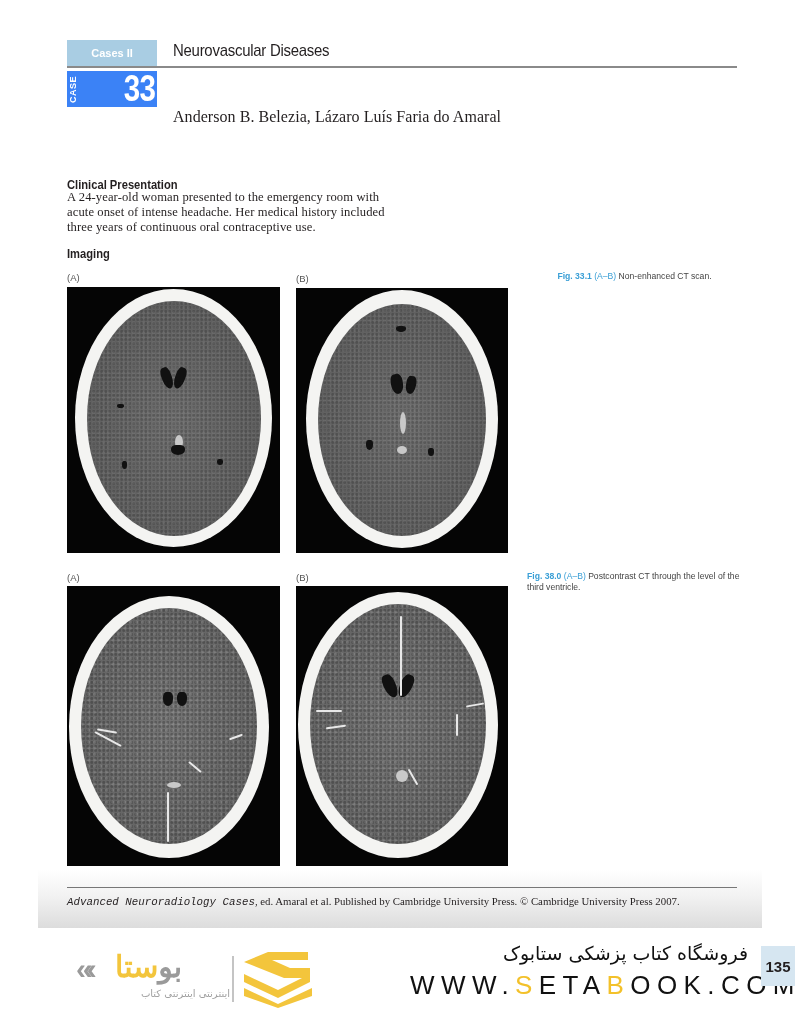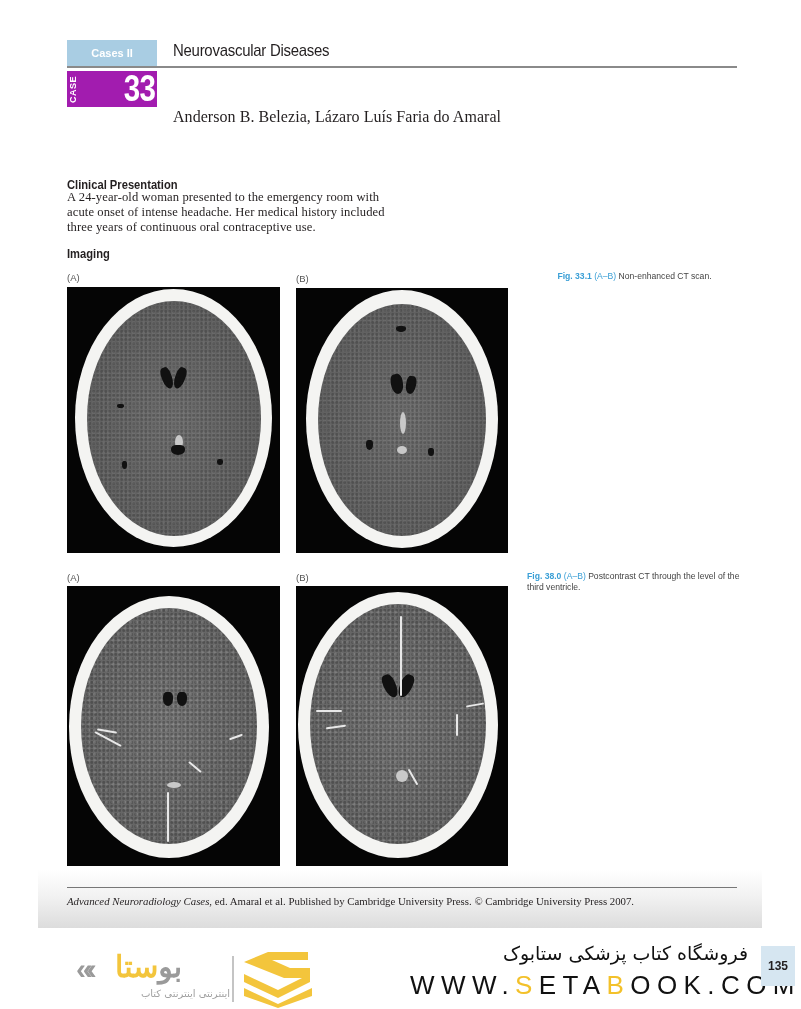--- a/index.html
+++ b/index.html
@@ -15,21 +15,21 @@
     .header-title {
       position: absolute; left: 173px; top: 41px;
       font-family: "Liberation Sans", sans-serif; font-size: 17px; color: #231f20;
       letter-spacing: -0.3px; transform: scaleX(0.88); transform-origin: left center;
     }
     .header-rule {
       position: absolute; left: 67px; top: 66px; width: 670px; height: 2px; background: #8a8a8a;
     }
     .case-box {
       position: absolute; left: 67px; top: 71px; width: 90px; height: 36px;
-      background: #a21caf;
+      background: #3b82f6;
     }
     .case-label {
       position: absolute; left: 1px; top: 4px; width: 12px; height: 28px;
       color: #ffffff; font-family: "Liberation Sans", sans-serif; font-weight: bold;
       font-size: 9px; writing-mode: vertical-rl; transform: rotate(180deg);
       text-align: center; letter-spacing: 0.5px;
     }
     .case-number {
       position: absolute; right: 2px; top: -4px;
       color: #ffffff; font-family: "Liberation Sans", sans-serif; font-weight: bold;
@@ -96,21 +96,21 @@
     .footer-band {
       position: absolute; left: 38px; top: 870px; width: 724px; height: 58px;
       background: linear-gradient(to bottom, #ffffff 0%, #f2f2f2 45%, #dcdcdc 100%);
     }
     .footer-rule {
       position: absolute; left: 67px; top: 887px; width: 670px; height: 1px; background: #777;
     }
     .footer-text {
       position: absolute; left: 67px; top: 895px; font-size: 10.8px; color: #231f20;
     }
-    .footer-text .book-title { font-style: italic; }
+    .footer-text .book-title { font-style: italic; font-family: Liberation Mono, monospace; }
 
     .logo-area { position: absolute; left: 70px; top: 940px; width: 250px; height: 69px; }
     .logo-arrows {
       position: absolute; left: 6px; top: 12px; font-family: "Liberation Sans", sans-serif;
       font-size: 30px; font-weight: bold; color: #9a9a9a; letter-spacing: -6px;
     }
     .logo-word {
       position: absolute; left: 45px; top: 10px; font-family: "Liberation Sans", sans-serif;
       font-size: 30px; font-weight: bold; line-height: 34px;
     }
@@ -131,21 +131,21 @@
     }
     .store-url {
       position: absolute; left: 410px; top: 970px; width: 340px; text-align: right;
       font-family: "Liberation Sans", sans-serif; font-size: 26px; letter-spacing: 6.4px; color: #111;
     }
     .store-url .accent { color: #f3c12a; }
 
     .page-number-box {
       position: absolute; left: 761px; top: 946px; width: 34px; height: 40px; background: #d6e6f1;
       display: flex; align-items: center; justify-content: center;
-      font-family: "Liberation Sans", sans-serif; font-weight: bold; font-size: 12px; color: #231f20;
+      font-family: "Liberation Sans", sans-serif; font-weight: bold; font-size: 15px; color: #231f20;
     }
   </style>
 </head>
 <body>
 
 <div class="part-box">
   <span>Cases II</span>
 </div>
 <div class="header-title">Neurovascular Diseases</div>
 <div class="header-rule"></div>

